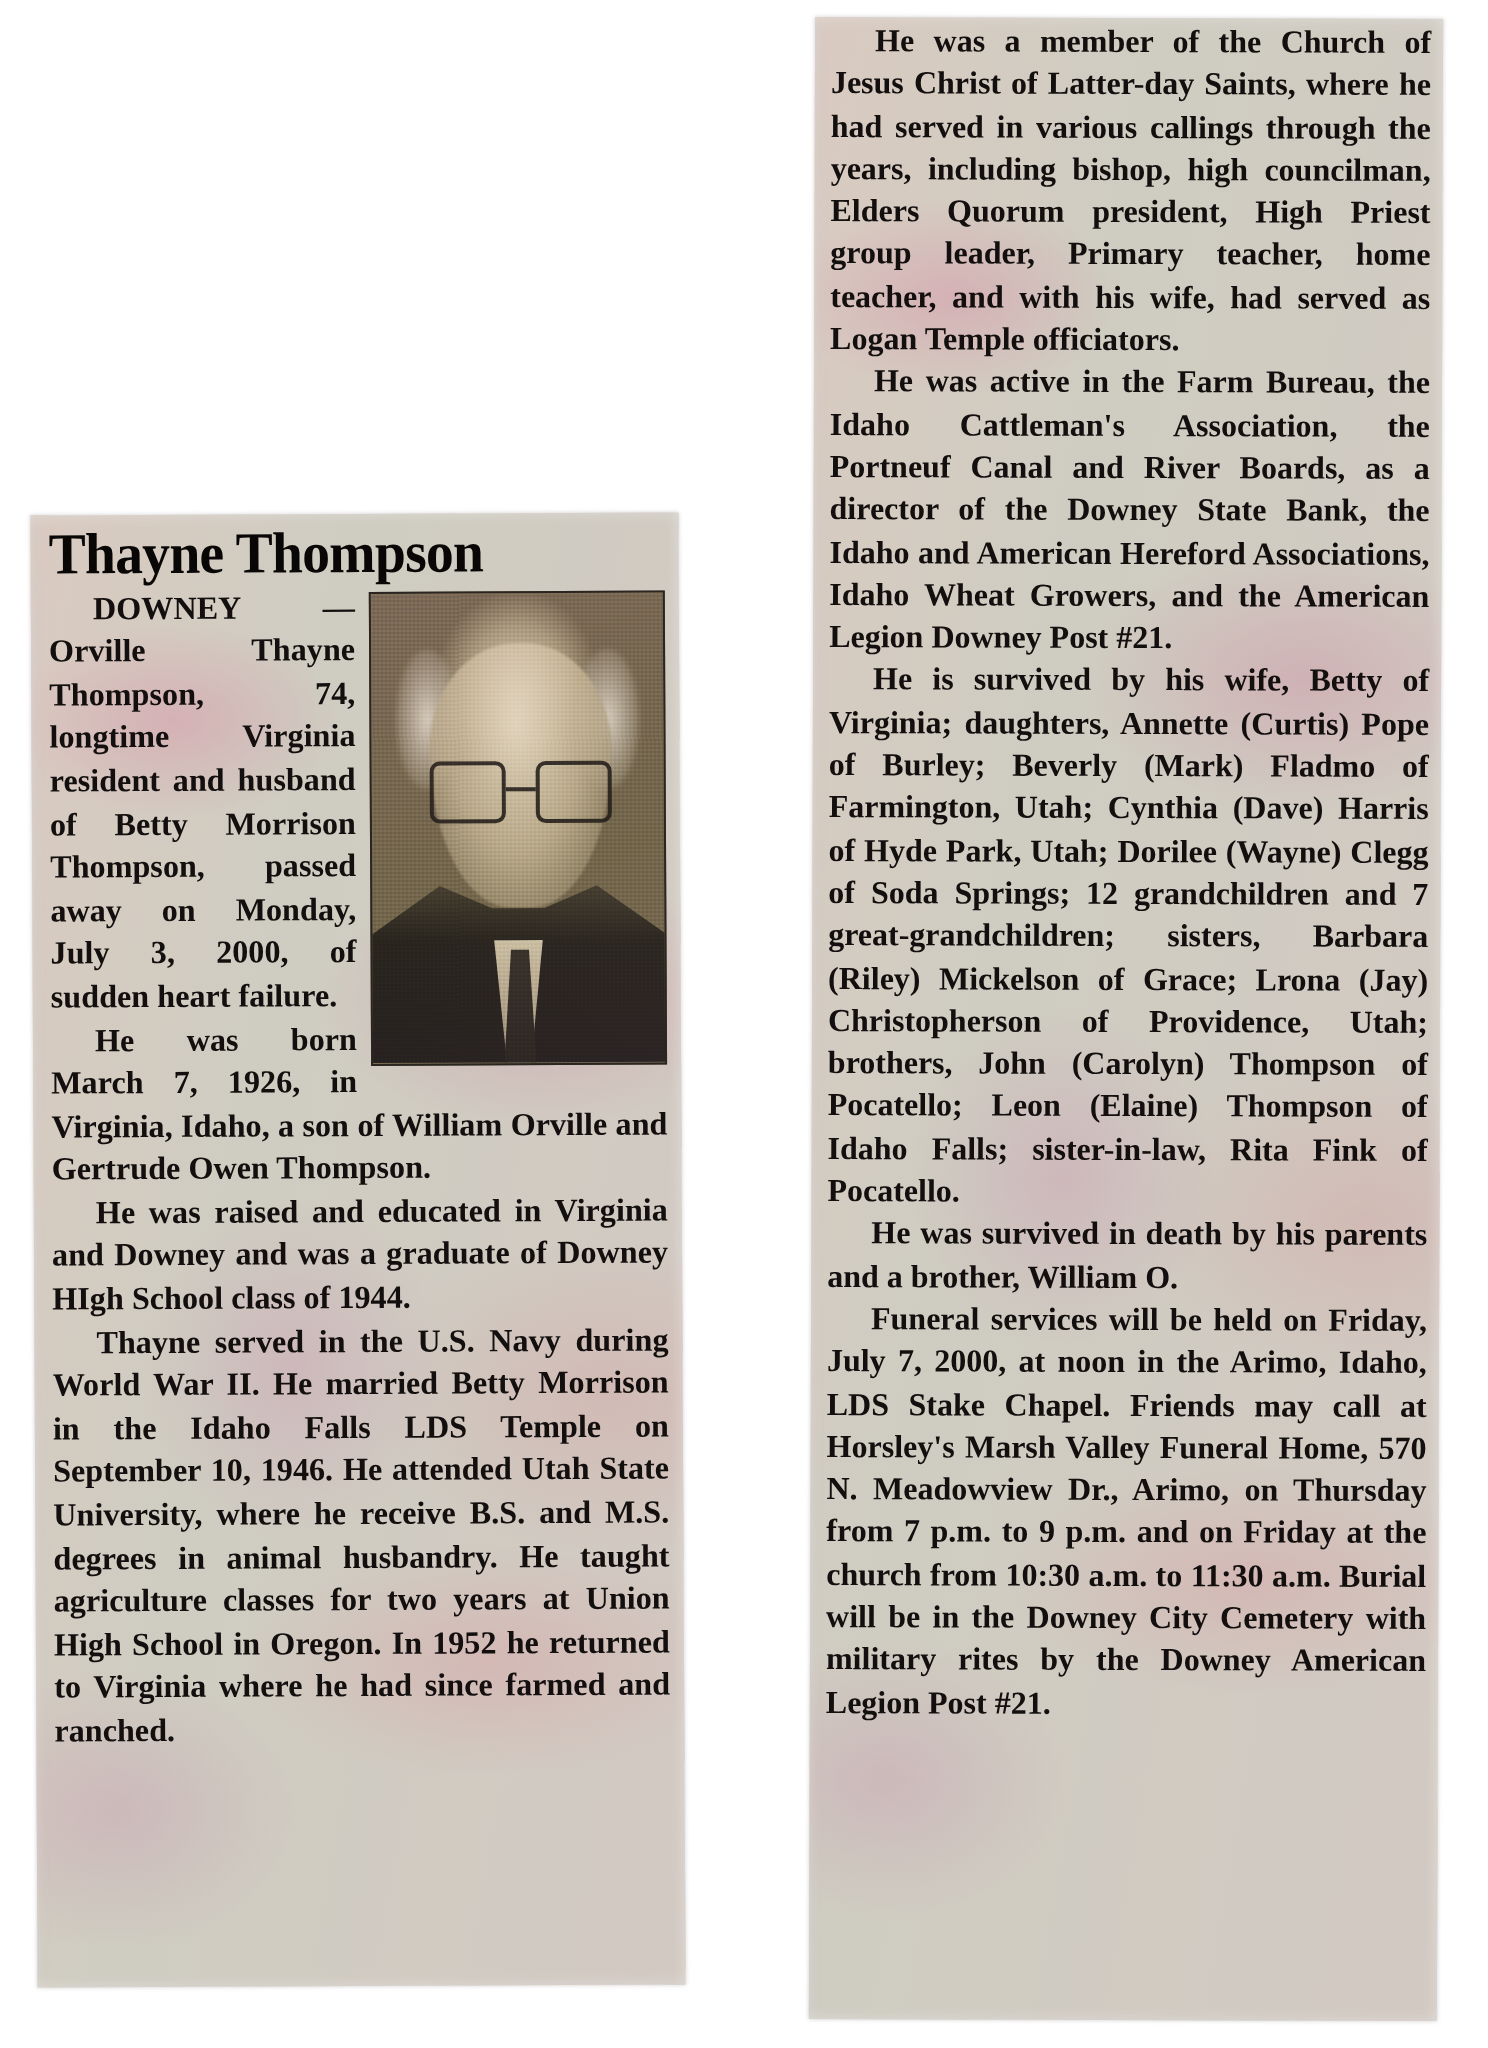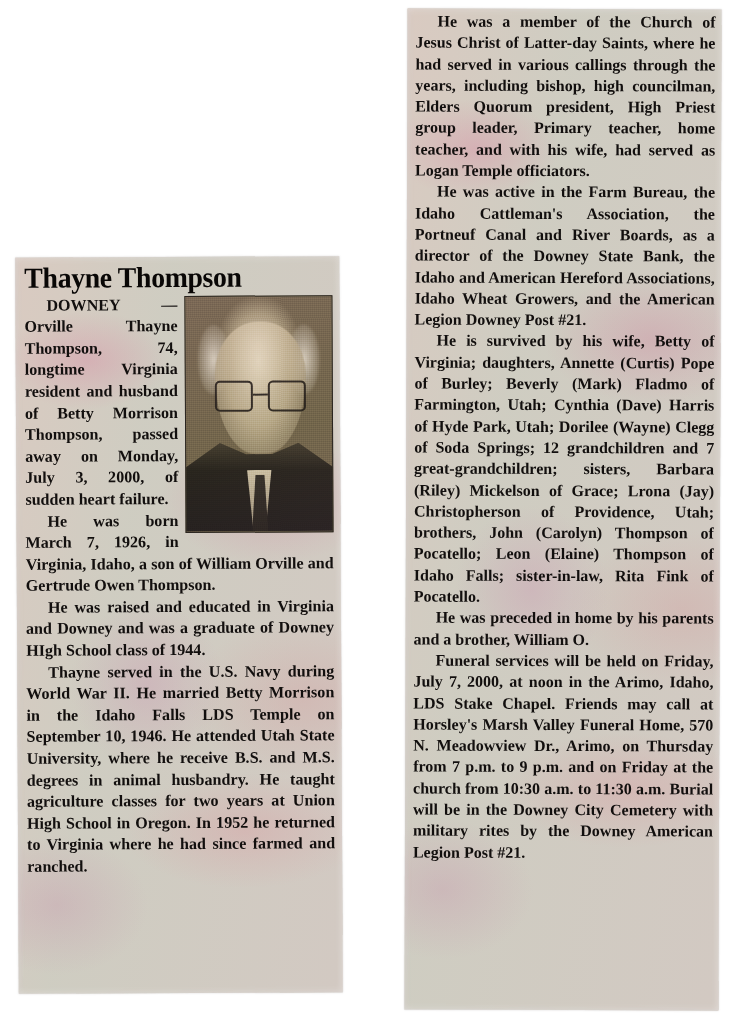--- a/index.html
+++ b/index.html
@@ -229,16 +229,16 @@
     <p>Thayne served in the U.S. Navy during World War II.  He married Betty Morrison in the Idaho Falls LDS Temple on September 10, 1946. He attended Utah State University, where he receive B.S. and M.S. degrees in animal husbandry.  He taught agriculture classes for two years at Union High School in Oregon. In 1952 he returned to Virginia where he had since farmed and ranched.</p>
   </div>
 </div>
 
 <div class="clipping" id="right-clipping">
 
   <div class="col-body">
     <p>He was a member of the Church of Jesus Christ of Latter-day Saints, where he had served in various callings through the years, including bishop, high councilman, Elders Quorum president, High Priest group leader, Primary teacher, home teacher, and with his wife, had served as Logan Temple officiators.</p>
     <p>He was active in the Farm Bureau, the Idaho Cattleman's Association, the Portneuf Canal and River Boards, as a director of the Downey State Bank, the Idaho and American Hereford Associations, Idaho Wheat Growers, and the American Legion Downey Post #21.</p>
     <p>He is survived by his wife, Betty of Virginia; daughters, Annette (Curtis) Pope of Burley;  Beverly (Mark) Fladmo of Farmington, Utah; Cynthia (Dave) Harris of Hyde Park, Utah; Dorilee (Wayne) Clegg of Soda Springs;  12 grandchildren and 7 great-grandchildren; sisters, Barbara (Riley) Mickelson of Grace; Lrona (Jay) Christopherson of Providence, Utah;  brothers, John (Carolyn) Thompson of Pocatello; Leon (Elaine) Thompson of Idaho Falls; sister-in-law, Rita Fink of Pocatello.</p>
-    <p>He was preceded in home by his parents and a brother, William O.</p>
+    <p>He was survived in death by his parents and a brother, William O.</p>
     <p>Funeral services will be held on Friday, July 7, 2000, at noon in the Arimo, Idaho, LDS Stake Chapel. Friends may call at Horsley's Marsh Valley Funeral Home, 570 N. Meadowview Dr., Arimo, on Thursday from 7 p.m. to 9 p.m. and on Friday at the church from 10:30 a.m. to 11:30 a.m.  Burial will be in the Downey City Cemetery with military rites by the Downey American Legion Post #21.</p>
   </div>
 </div>
 
 </body></html>

